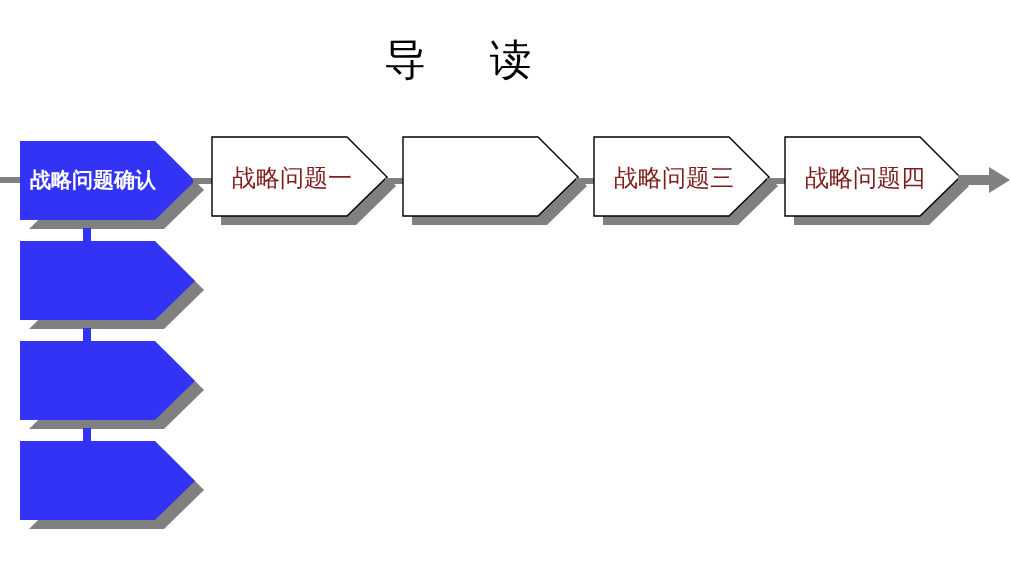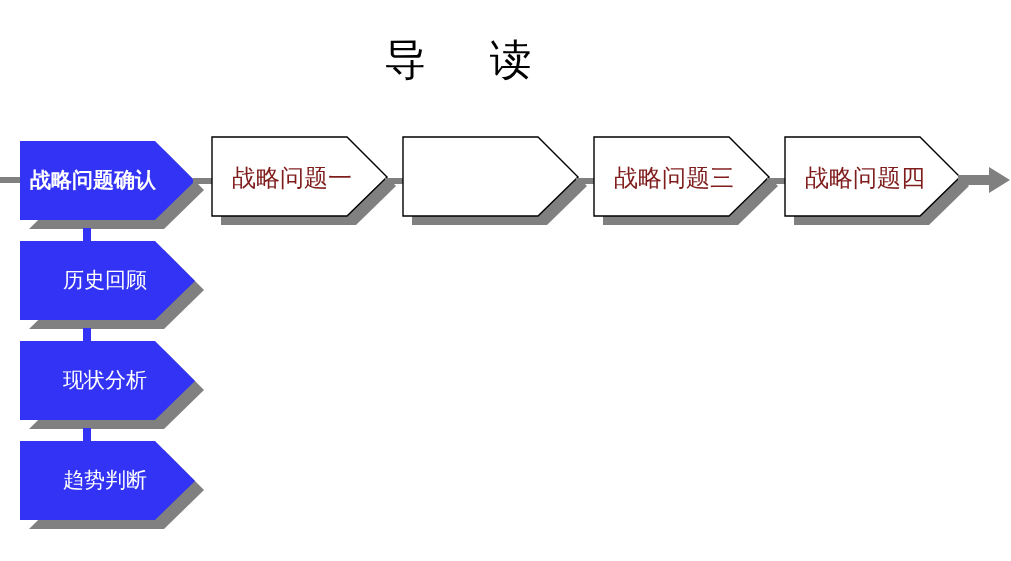--- a/index.html
+++ b/index.html
@@ -138,19 +138,16 @@
 
   <div class="shape-label blue-label primary" style="left:30px; top:168px; width:150px; ">战略问题确认</div>
 
   <div class="shape-label white-label" style="left:222px; top:164px; width:140px; text-align:center;">战略问题一</div>
 
 
   <div class="shape-label white-label" style="left:604px; top:164px; width:140px; text-align:center;">战略问题三</div>
 
   <div class="shape-label white-label" style="left:795px; top:164px; width:140px; text-align:center;">战略问题四</div>
 
-  <div class="shape-label blue-label" style="left:30px; top:268px; width:150px; text-align:center;">历史回顾</div>
 
-  <div class="shape-label blue-label" style="left:30px; top:368px; width:150px; text-align:center;">现状分析</div>
 
-  <div class="shape-label blue-label" style="left:30px; top:468px; width:150px; text-align:center;">趋势判断</div>
 
 </div>
 
 </body></html>

